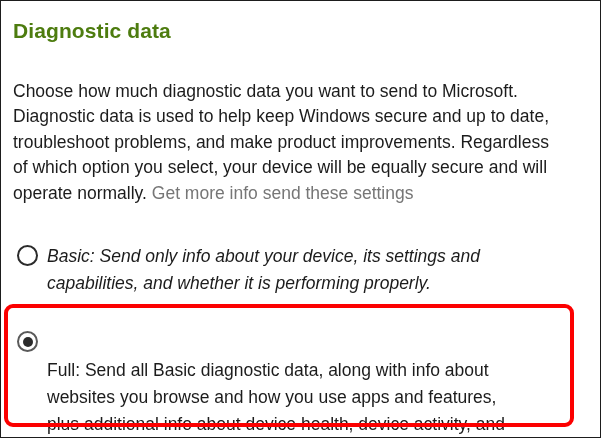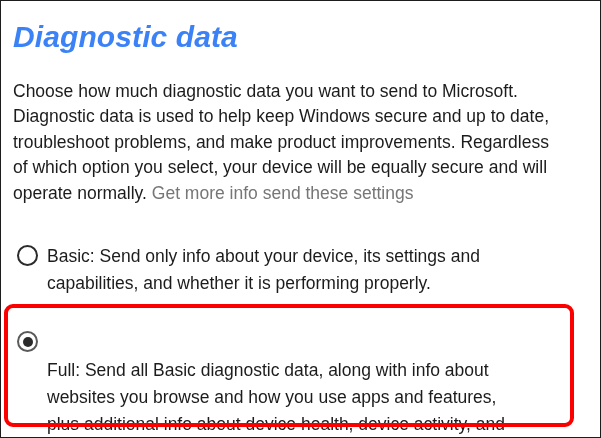--- a/index.html
+++ b/index.html
@@ -30,26 +30,25 @@
     top: 0;
     width: 599px;
     height: 436px;
     background: #ffffff;
   }
 
   .page-title {
     position: absolute;
     left: 12px;
     top: 2px;
-    font-size: 30px;
+    font-size: 21px;
     line-height: 28px;
-    color: #3b82f6;
+    color: #4d7c0f;
     letter-spacing: 0.1px;
     white-space: nowrap;
-    font-style: italic;
   }
 
   .intro-paragraph {
     position: absolute;
     left: 12px;
     top: 60px;
     width: 548px;
     font-size: 17.5px;
     line-height: 25.5px;
     color: #1c1c1c;
@@ -117,21 +116,21 @@
     background: #2b2b2b;
   }
 
   .radio-label {
     display: block;
     font-size: 17.5px;
     line-height: 27px;
     color: #1c1c1c;
   }
 
-  .radio-row-basic .radio-label { max-width: 470px; }
+  .radio-row-basic .radio-label { max-width: 470px; font-style: italic; }
   .radio-row-full  .radio-label { max-width: 480px; margin-top: 28px; }
 
   .highlight-box {
     position: absolute;
     left: 3px;
     top: 303px;
     width: 570px;
     height: 123px;
     box-sizing: border-box;
     border: 4px solid #fc0000;

